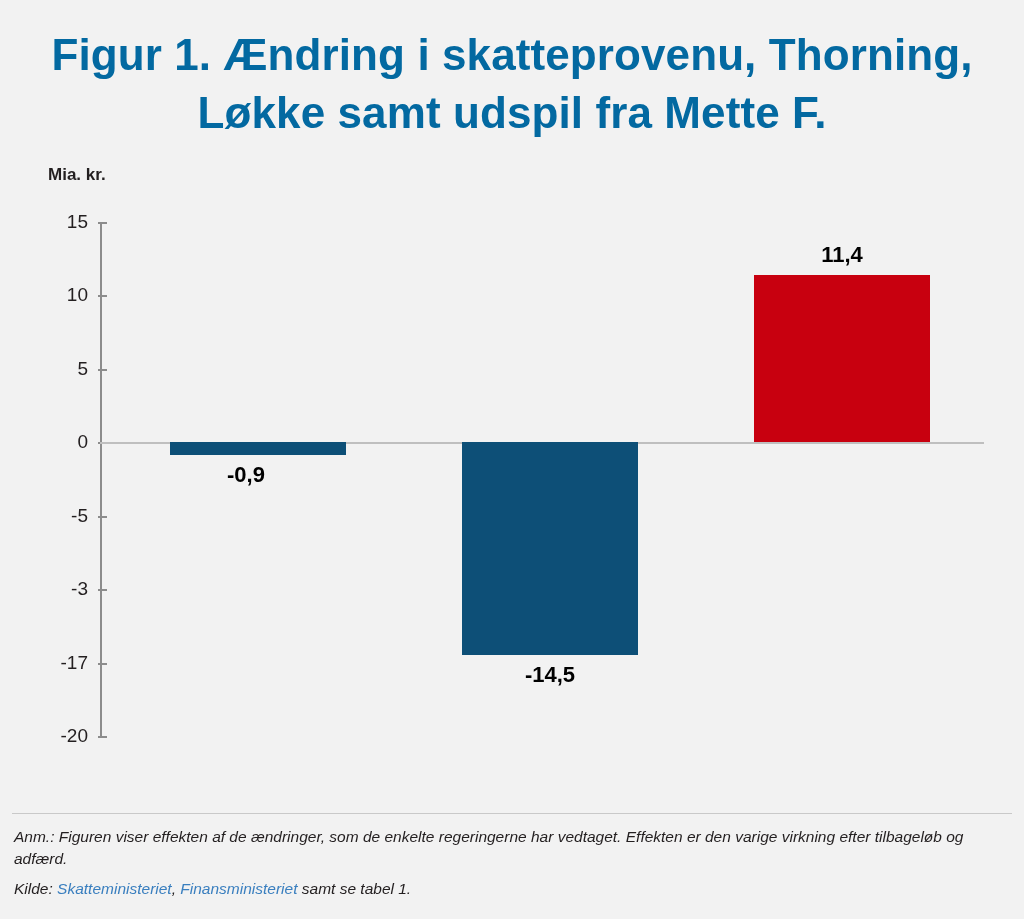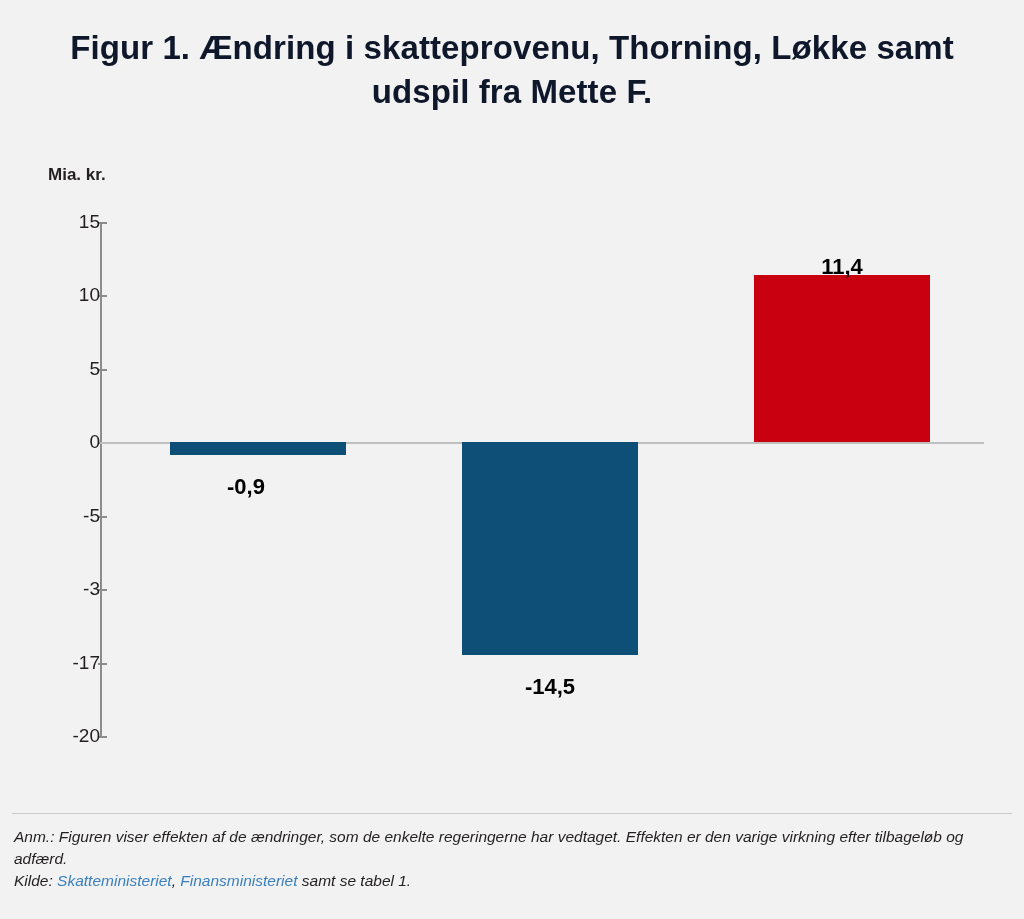--- a/index.html
+++ b/index.html
@@ -19,22 +19,22 @@
     height: 919px;
     box-sizing: border-box;
   }
   
   .title {
     position: absolute;
     top: 26px;
     left: 40px;
     width: 944px;
     text-align: center;
-    color: #0f172a;
-    font-size: 33px;
+    color: #0369a1;
+    font-size: 44px;
     font-weight: bold;
     line-height: 1.32;
     letter-spacing: 0.1px;
   }
   
   .unit-label {
     position: absolute;
     top: 165px;
     left: 48px;
     font-size: 17px;
@@ -60,20 +60,21 @@
   .tick {
     position: absolute;
     left: -2px;
     width: 9px;
     height: 2px;
     background: #8c8c8c;
   }
   .tick-label {
     position: absolute;
     right: 100%;
+    margin-right: 12px;
     transform: translateY(-50%);
     font-size: 19px;
     color: #231f20;
     white-space: nowrap;
   }
   .tick-wrap {
     position: absolute;
     left: 0;
     width: 100%;
     height: 0;
@@ -91,21 +92,20 @@
   }
   .bar-blue { background: #0d4f77; }
   .bar-red  { background: #c8000f; }
   .bar-value {
     position: absolute;
     width: 200px;
     text-align: center;
     font-size: 22px;
     font-weight: bold;
     color: #000;
-    margin-top: 12px;
   }
   .cat-label {
     position: absolute;
     width: 300px;
     text-align: center;
     font-size: 19px;
     color: #231f20;
     top: 520px;
   }
   
@@ -120,21 +120,21 @@
   .footer {
     position: absolute;
     left: 14px;
     top: 826px;
     width: 1000px;
     font-size: 15.5px;
     font-style: italic;
     color: #231f20;
     line-height: 1.42;
   }
-  .footer .src-line { }
+  .footer .src-line { margin-top: 8px; }
   .link { color: #3a7fbf; }
 </style>
 </head>
 <body>
 
 <div class="page">
 
   <div class="title">Figur 1. Ændring i skatteprovenu, Thorning, Løkke samt udspil fra Mette F.</div>
 
   <div class="unit-label">Mia. kr.</div>

